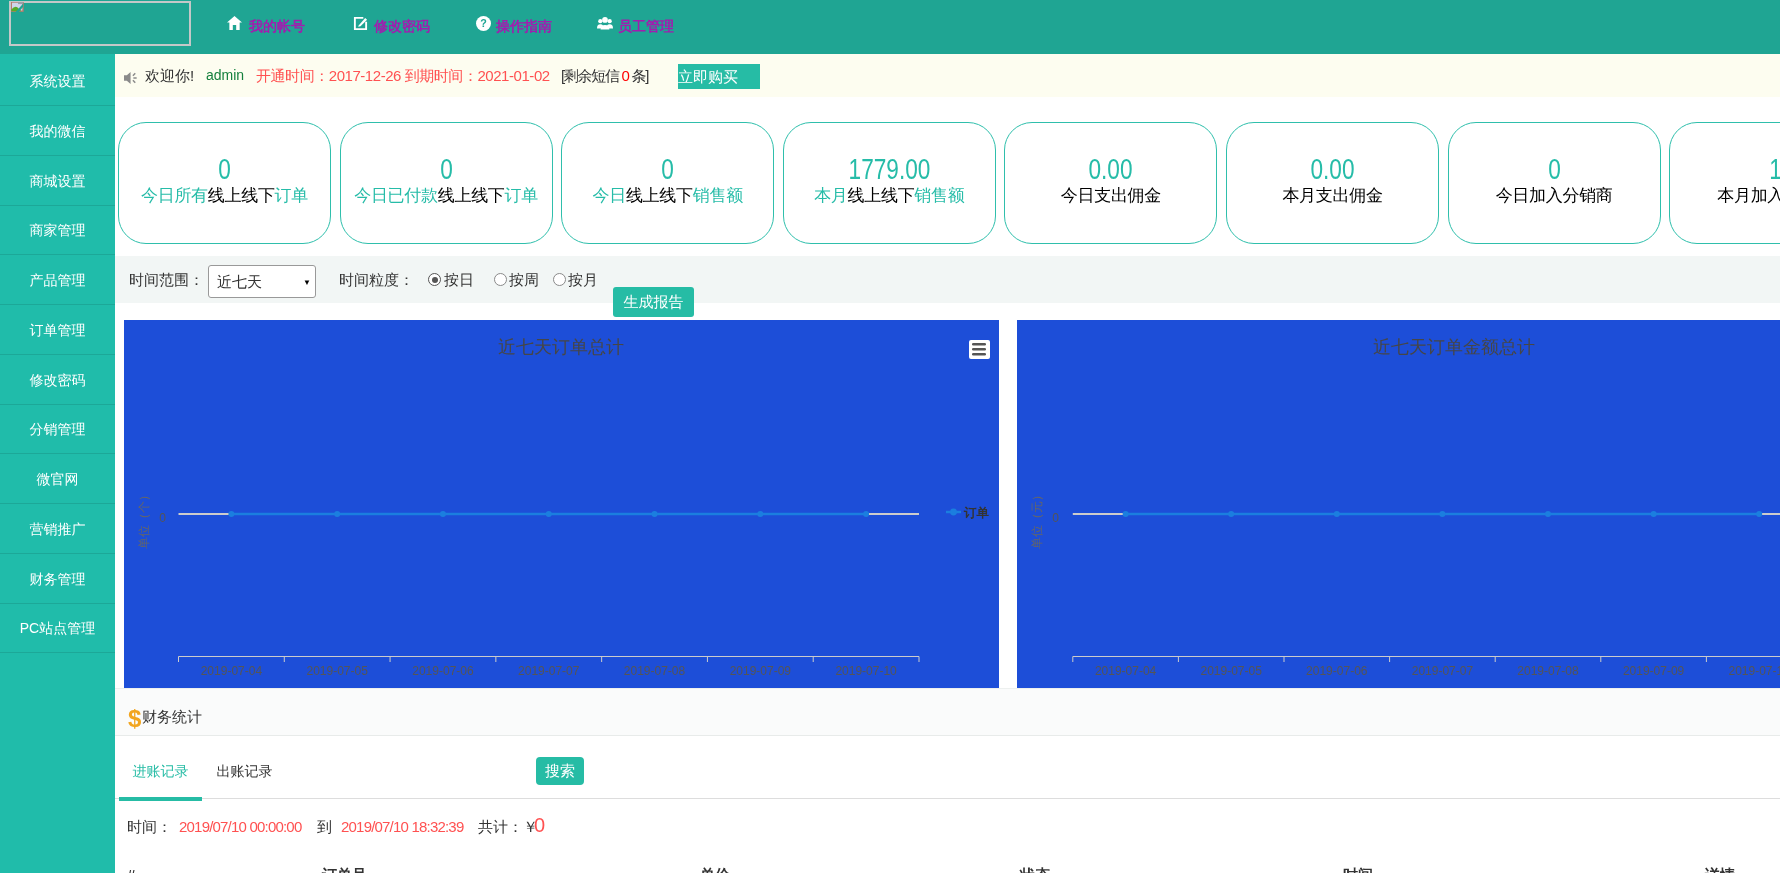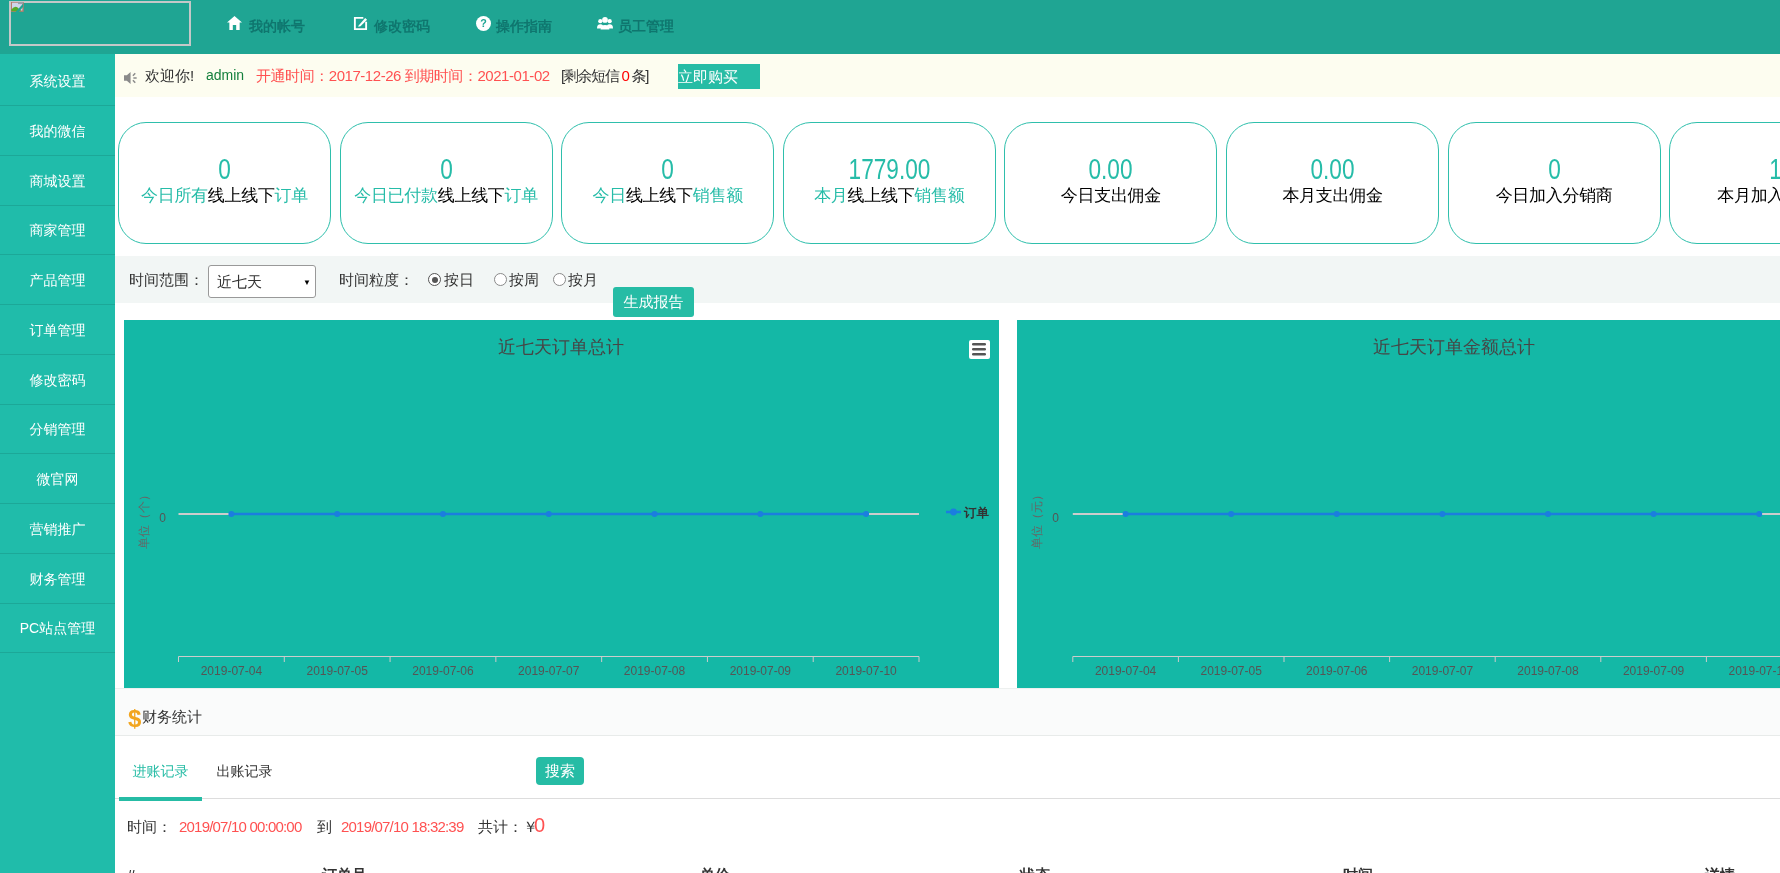--- a/index.html
+++ b/index.html
@@ -2,21 +2,21 @@
 <html><head>
 <meta charset="utf-8">
 <style>
 * { margin:0; padding:0; box-sizing:border-box; }
 html,body { width:1780px; height:873px; overflow:hidden; font-family:"Liberation Sans",sans-serif; background:#fff; }
 .abs { position:absolute; }
 #page { position:relative; width:1780px; height:873px; overflow:hidden; }
 
 #navbar { left:0; top:0; width:1780px; height:54px; background:#1FA593; }
 #logobox { left:9px; top:1px; width:182px; height:45px; border:2px solid #C4C8C8; }
-.navitem { top:0; height:53px; line-height:53px; color:#0f766e; font-size:14px; font-weight:bold; }
+.navitem { top:0; height:53px; line-height:53px; color:#a21caf; font-size:14px; font-weight:bold; }
 .navicon { top:16px; }
 
 #sidebar { left:0; top:54px; width:115px; height:819px; background:#20BCAA; }
 .sideitem { left:0; width:115px; height:50px; line-height:50px; text-align:center; color:#fff; font-size:14px; border-bottom:1px solid rgba(0,0,0,0.10); }
 
 #welcome { left:115px; top:54px; width:1665px; height:43px; background:#FDFDF0; }
 .w15 { font-size:15px; line-height:43px; top:0; }
 #buybtn { left:563px; top:10px; width:82px; height:25px; background:#26BCA5; color:#fff; font-size:15px; text-align:left; line-height:25px; }
 
 .card { top:122px; width:213px; height:122px; background:#fff; border:1px solid #2FBFAC; border-radius:28px; text-align:center; }
@@ -26,21 +26,21 @@
 
 #filter { left:115px; top:256px; width:1665px; height:47px; background:#F2F6F5; }
 .f15 { font-size:15px; color:#333; top:0; line-height:47px; }
 #sel { left:93px; top:9px; width:108px; height:33px; background:#fff; border:1px solid #999; border-radius:3px; font-size:15px; color:#333; line-height:31px; padding-left:8px; }
 #selarrow { left:94px; top:13px; font-size:8px; color:#000; line-height:8px; }
 .radio { top:17px; width:13px; height:13px; border-radius:50%; border:1px solid #8a8a8a; background:#fff; }
 .radio.on { border-color:#555; }
 .radio.on:after { content:""; position:absolute; left:2.5px; top:2.5px; width:6px; height:6px; border-radius:50%; background:#555; }
 #genbtn { left:498px; top:11px; width:81px; height:30px; background:#26BCA5; color:#fff; font-size:15px; text-align:center; line-height:30px; border-radius:3px;margin-top:20px; }
 
-.chartpanel { top:320px; width:875px; height:368px; background:#14b8a6; }
+.chartpanel { top:320px; width:875px; height:368px; background:#1d4ed8; }
 
 #finhead { left:115px; top:688px; width:1665px; height:48px; background:#FAFBFB; border-top:1px solid #EDF0EF; border-bottom:1px solid #E8EBEA; }
 #tabsrow { left:115px; top:736px; width:1665px; height:63px; background:#fff; border-bottom:1px solid #DDDDDD; }
 .tab { top:28px; height:14px; line-height:14px; font-size:14px; text-align:center; }
 #tabline { left:4px; top:61px; width:83px; height:4px; background:#26BCA5; }
 #dategroup { left:183px; top:20px; width:214px; height:30px; border:1px solid #CCCCCC; background:#fff; border-radius:2px; }
 #dateaddon { left:0; top:0; width:31px; height:28px; background:#EDEDED; border-right:1px solid #CCCCCC; text-align:center; }
 #searchbtn { left:421px; top:21px; width:48px; height:28px; background:#26BCA5; color:#fff; font-size:15px; text-align:center; line-height:28px; border-radius:4px; }
 #timerow { left:115px; top:801px; width:1665px; height:72px; background:#fff; }
 .t15 { font-size:15px; top:17px; }

